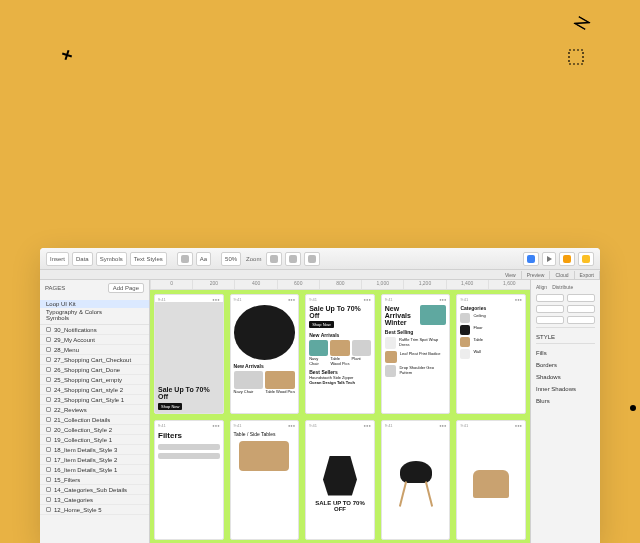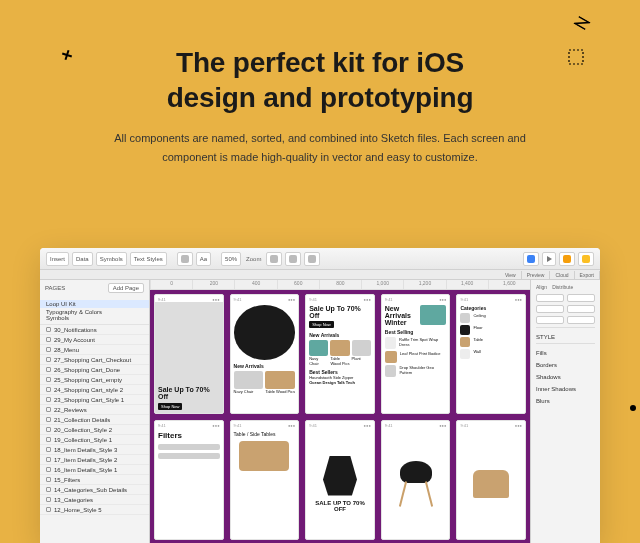--- a/index.html
+++ b/index.html
@@ -28,21 +28,21 @@
 
 .left{width:110px;background:#f3f3f3;border-right:1px solid #d0d0d0;display:flex;flex-direction:column}
 .left-head{display:flex;align-items:center;justify-content:space-between;padding:3px 5px;font-size:6px;color:#555}
 .left-head .pill{background:#fff;border:1px solid #ccc;border-radius:2px;padding:1px 4px}
 .left-sec{padding:3px 6px;font-size:6px;color:#333;border-bottom:1px solid #e2e2e2}
 .left-sec .sel{background:#dbe9ff;margin:1px -6px;padding:1px 6px}
 .layers{flex:1;overflow:hidden;font-size:6px;color:#333}
 .layers .row{display:flex;align-items:center;gap:3px;padding:1.5px 6px;border-bottom:1px solid #e9e9e9;white-space:nowrap}
 .layers .row .sq{width:5px;height:5px;border:1px solid #999;border-radius:1px;flex:none}
 
-.canvas{flex:1;position:relative;background:#701a75;overflow:hidden}
+.canvas{flex:1;position:relative;background:#bef264;overflow:hidden}
 .ruler-top{position:absolute;top:0;left:0;right:0;height:10px;background:#f0f0f0;border-bottom:1px solid #ddd;display:flex;font-size:5px;color:#888}
 .ruler-top span{flex:1;text-align:center;border-left:1px solid #e0e0e0}
 .artboards{position:absolute;top:10px;left:0;right:0;bottom:0;padding:4px;display:grid;grid-template-columns:repeat(5,1fr);grid-auto-rows:120px;gap:6px}
 .ab{position:relative;background:#fff;border:1px solid #e3e3e3;border-radius:2px;overflow:hidden;display:flex;flex-direction:column}
 .ab-status{height:5px;margin:2px 3px 0;font-size:4px;color:#999;display:flex;justify-content:space-between}
 .ab-inner{flex:1;padding:3px;font-size:5px;color:#111;overflow:hidden}
 .tag{display:inline-block;background:#111;color:#fff;font-size:4px;padding:1px 3px;border-radius:1px;margin-top:2px}
 .pimg{background:#e5e5e5;border-radius:2px}
 
 .c-black{background:#1a1a1a}
@@ -74,27 +74,20 @@
         <rect x="2" y="2" width="14" height="14" fill="none" stroke="#000" stroke-width="1.2" stroke-dasharray="2 2"></rect>
       </svg>
   </div>
   <div class="deco" style="left:575px;top:18px;transform:rotate(30deg)">
     <svg width="14" height="10">
         <path d="M1 1 L13 1 L1 9 L13 9" stroke="#000" stroke-width="1.5" fill="none"></path>
       </svg>
   </div>
   <div class="dot" style="right:4px;top:405px"></div>
 
-  <div class="hero">
-    <h1>
-      <span>The perfect kit for iOS</span><br>
-      <span>design and prototyping</span>
-    </h1>
-    <p>All components are named, sorted, and combined into Sketch files. Each screen and component is made high-quality in vector and easy to customize.</p>
-  </div>
 
   <div class="app">
 
     <div class="toolbar">
       <div class="t-btn">
           <span>Insert</span>
         </div>
       <div class="t-btn">
           <span>Data</span>
         </div>

